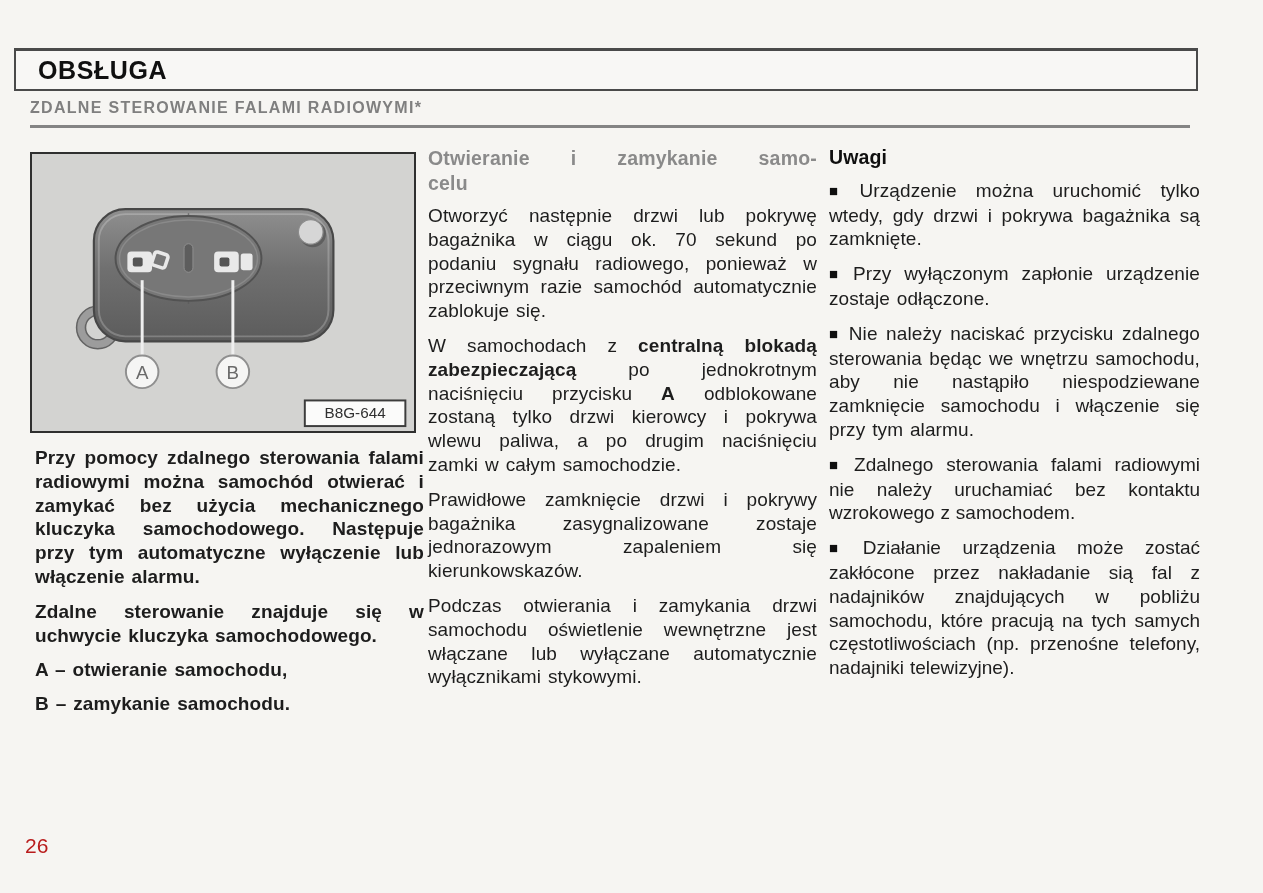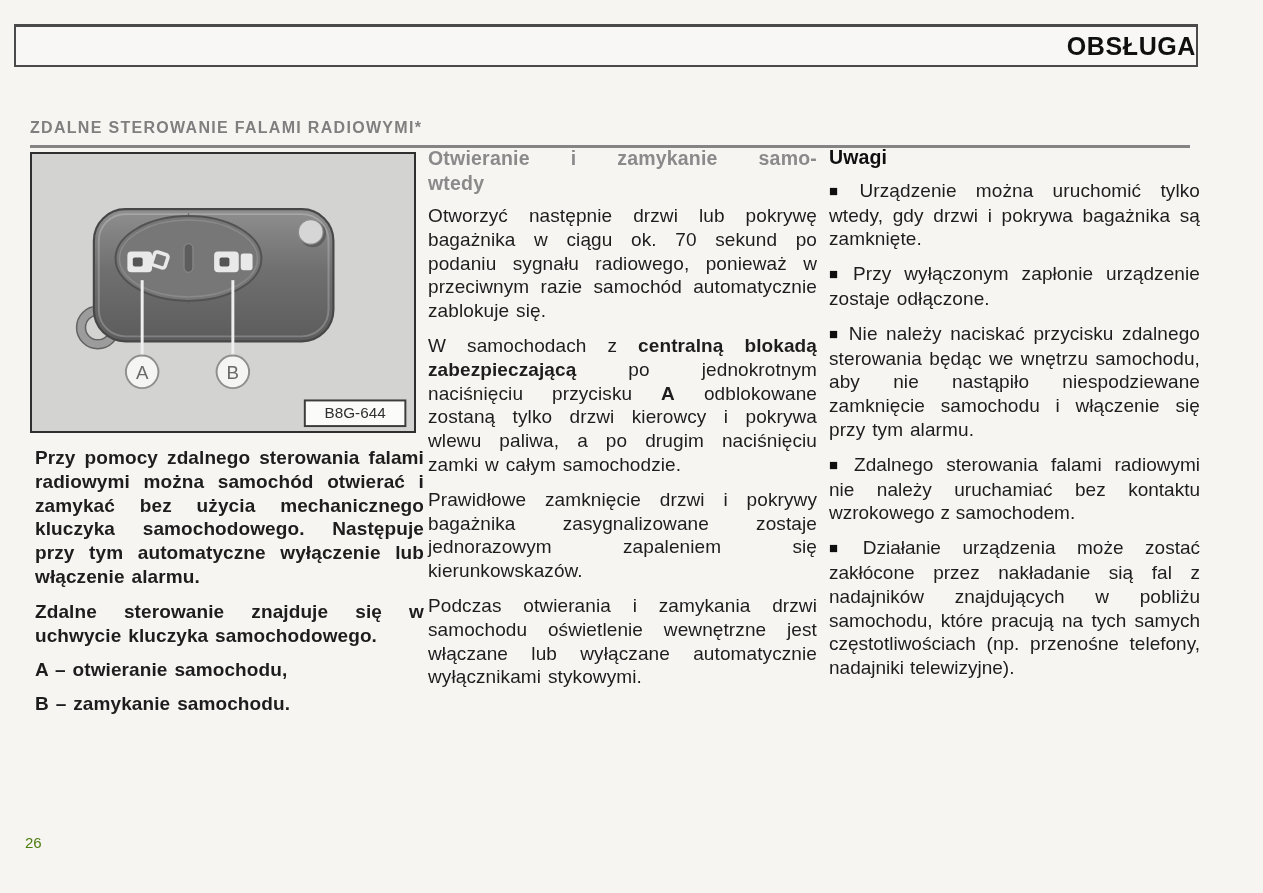--- a/index.html
+++ b/index.html
@@ -7,33 +7,32 @@
     width:1263px;height:893px;
     background:#f6f5f2;
     font-family:"Liberation Sans", sans-serif;
     color:#1e1e1e;
     -webkit-font-smoothing:antialiased;
   }
   .page{position:relative;width:1263px;height:893px;overflow:hidden;}
 
   
   .header-box{
-    position:absolute;left:14px;top:24px;width:1180px;height:38px;
+    position:absolute;left:14px;top:48px;width:1180px;height:38px;
     border:2px solid #4a4a4a;border-top-width:3px;box-sizing:content-box;
     background:rgba(255,255,255,0.25);
-    text-align:right;
   }
   .header-title{
     font-size:25px;font-weight:bold;letter-spacing:.6px;color:#101010;
     padding:5px 0 0 22px;
   }
   .section-title{
     position:absolute;left:30px;top:99px;width:1160px;
     font-size:16px;font-weight:bold;color:#7f7f7f;letter-spacing:1.3px;
-    border-bottom:3px solid #848484;padding-bottom:8px;box-sizing:border-box;margin-top:20px;
+    border-bottom:3px solid #848484;padding-bottom:8px;box-sizing:border-box;
   }
 
   
   .figure-panel{
     position:absolute;left:30px;top:152px;width:386px;height:281px;
     background:#d3d3d1;border:2px solid #2f2f2f;box-sizing:border-box;
   }
   .figure-panel svg{display:block;width:100%;height:100%;}
 
   
@@ -51,21 +50,21 @@
   .b{font-weight:bold;}
 
   .mid-heading{font-weight:bold;color:#8a8a8a;font-size:19.5px;line-height:24.5px;
     margin:0 0 9px 0;letter-spacing:.2px;}
   .justify-last{text-align:justify;text-align-last:justify;}
   .right-heading{font-weight:bold;color:#0f0f0f;font-size:19.5px;margin:0 0 9px 0;text-align:left;}
 
   .bullet{font-size:15px;margin-right:9px;position:relative;top:-1px;color:#0f0f0f;letter-spacing:0;}
   .bold-para{font-weight:normal;word-spacing:.6px;letter-spacing:0;}
 
-  .page-number{position:absolute;left:25px;top:834px;font-size:15px;color:#4d7c0f;}
+  .page-number{position:absolute;left:25px;top:834px;font-size:21px;color:#b91c1c;}
 </style>
 </head>
 <body>
 
 <div class="page">
 
   <div class="header-box">
     <div class="header-title">OBSŁUGA</div>
   </div>
 
@@ -134,21 +133,21 @@
   <div class="col col-left">
     <p class="para"><span>Przy pomocy zdalnego sterowania falami radiowymi można samochód otwierać i zamykać bez użycia mechanicznego kluczyka samochodowego. Następuje przy tym automatyczne wyłączenie lub włączenie alarmu.</span></p>
     <p class="para"><span>Zdalne sterowanie znajduje się w uchwycie kluczyka samochodowego.</span></p>
     <p class="item">A – otwieranie samochodu,</p>
     <p class="item">B – zamykanie samochodu.</p>
   </div>
 
   <div class="col col-mid">
     <div class="mid-heading">
       <div class="justify-last">Otwieranie i zamykanie samo-</div>
-      <div>wtedy</div>
+      <div>celu</div>
     </div>
 
 
     <p class="para"><span>Otworzyć następnie drzwi lub pokrywę bagażnika w ciągu ok. 70 sekund po podaniu sygnału radiowego, ponieważ w przeciwnym razie samochód automatycznie zablokuje się.</span></p>
 
     <p class="para"><span>W samochodach z </span><span class="b">centralną blokadą zabezpieczającą</span><span> po jednokrotnym naciśnięciu przycisku </span><span class="b">A</span><span> odblokowane zostaną tylko drzwi kierowcy i pokrywa wlewu paliwa, a po drugim naciśnięciu zamki w całym samochodzie.</span></p>
 
 
     <p class="para"><span>Prawidłowe zamknięcie drzwi i pokrywy bagażnika zasygnalizowane zostaje jednorazowym zapaleniem się kierunkowskazów.</span></p>
     <p class="para"><span>Podczas otwierania i zamykania drzwi samochodu oświetlenie wewnętrzne jest włączane lub wyłączane automatycznie wyłącznikami stykowymi.</span></p>

